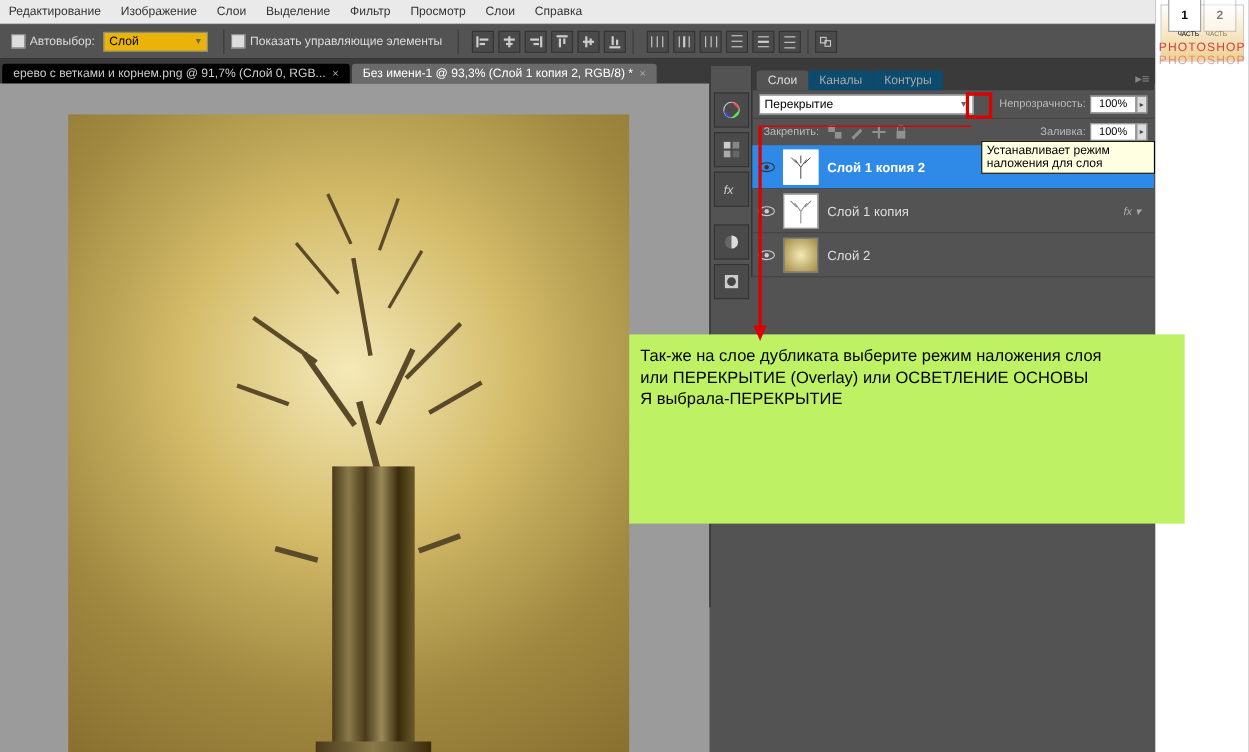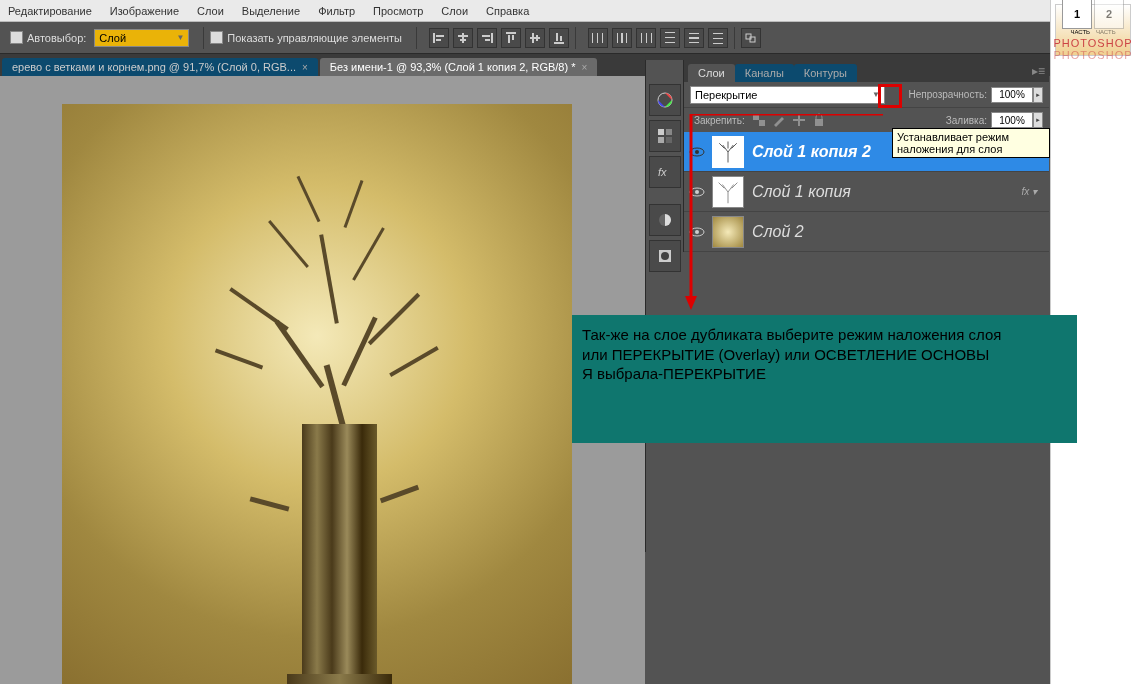--- a/index.html
+++ b/index.html
@@ -10,21 +10,21 @@
 .optbar{height:32px;background:#535353;display:flex;align-items:center;padding-left:10px;border-bottom:1px solid #2a2a2a;}
 .optbar .chk{width:13px;height:13px;background:#ddd;border:1px solid #888;margin-right:4px;}
 .optbar .lbl{color:#ddd;margin-right:8px;}
 .optbar .sel{width:95px;height:18px;background:#eab308;border:1px solid #888;display:flex;align-items:center;padding:0 4px;color:#000;margin-right:8px;position:relative;}
 .optbar .sel::after{content:'▼';position:absolute;right:4px;font-size:8px;color:#666;}
 .optbar .sep{width:1px;height:22px;background:#3a3a3a;margin:0 6px;}
 .aligngrp{display:flex;gap:4px;margin-left:6px;}
 .alicon{width:20px;height:20px;background:#4a4a4a;border:1px solid #333;display:flex;align-items:center;justify-content:center;}
 .alicon svg{width:14px;height:14px;}
 .tabs{height:22px;background:#3a3a3a;display:flex;align-items:flex-end;padding-left:2px;}
-.tab{padding:3px 10px;background:#0c4a6e;color:#ccc;margin-right:2px;border-radius:3px 3px 0 0;display:flex;align-items:center;font-size:10px;}
+.tab{padding:3px 10px;background:#000000;color:#ccc;margin-right:2px;border-radius:3px 3px 0 0;display:flex;align-items:center;font-size:10px;}
 .tab.active{background:#6a6a6a;color:#fff;}
 .tab .x{margin-left:6px;color:#aaa;font-size:10px;}
 .work{position:absolute;top:76px;left:0;width:645px;height:608px;background:#9b9b9b;}
 .canvas{position:absolute;left:62px;top:28px;width:510px;height:580px;background:radial-gradient(circle at 50% 40%,#f4e9b8 0%,#d4bc6a 35%,#a08840 70%,#8a7030 100%);overflow:hidden;}
 .tree{position:absolute;left:135px;top:30px;width:280px;height:560px;}
 .trunk{position:absolute;left:105px;top:290px;width:75px;height:280px;background:linear-gradient(90deg,#4a3a1a 0%,#8a7a4a 20%,#4a3a1a 40%,#9a8a5a 60%,#3a2a0a 80%,#6a5a2a 100%);}
 .tlow{position:absolute;left:90px;top:540px;width:105px;height:40px;background:linear-gradient(90deg,#4a3a1a,#8a7a4a,#3a2a0a);border-radius:0 0 8px 8px;}
 .branches{position:absolute;left:0;top:0;width:280px;height:320px;}
 .br{position:absolute;background:#5a4a2a;}
 .b1{left:135px;top:230px;width:6px;height:65px;transform:rotate(-15deg);}
@@ -57,26 +57,26 @@
 .pval{width:42px;height:16px;background:#fff;border:1px solid #888;color:#000;display:flex;align-items:center;justify-content:center;font-size:10px;}
 .arr{width:10px;height:16px;background:#ddd;border:1px solid #888;display:flex;align-items:center;justify-content:center;font-size:7px;color:#444;}
 .lockrow{display:flex;align-items:center;height:24px;padding:0 6px;}
 .lockico{width:16px;height:16px;margin:0 2px;opacity:0.7;}
 .layerlist{}
 .layer{height:40px;display:flex;align-items:center;border-bottom:1px solid #444;padding:0 4px;}
 .layer.sel{background:#2e8ae6;color:#fff;}
 .eye{width:18px;height:18px;margin-right:6px;display:flex;align-items:center;justify-content:center;}
 .thumb{width:32px;height:32px;background:#fff;border:1px solid #888;margin-right:8px;display:flex;align-items:center;justify-content:center;overflow:hidden;}
 .layer.sel .thumb{border:2px solid #fff;}
-.lname{color:#ddd;font-size:16px;font-style:italic;}
+.lname{color:#ddd;font-size:12px;}
 .layer.sel .lname{color:#fff;font-weight:bold;}
 .fx{position:absolute;right:12px;color:#aaa;font-style:italic;font-size:10px;}
 .tooltip{position:absolute;top:128px;left:892px;background:#ffffe1;border:1px solid #000;padding:2px 4px;font-size:11px;color:#000;z-index:10;}
 .redarrow{position:absolute;top:114px;left:683px;width:210px;height:200px;pointer-events:none;z-index:5;}
-.note{position:absolute;top:315px;left:572px;width:505px;height:128px;background:#0f766e;padding:10px;z-index:3;}
+.note{position:absolute;top:304px;left:572px;width:505px;height:172px;background:#bef264;padding:10px;z-index:3;}
 .note p{font-size:15px;font-family:Arial;line-height:1.3;color:#000;}
 .rightbar{position:absolute;top:0;left:1050px;width:85px;height:684px;background:#fff;border-left:1px solid #ccc;}
 .thumbimg{margin:4px;border:1px solid #ccc;height:52px;background:linear-gradient(#fff,#f0d090);display:flex;flex-direction:column;align-items:center;justify-content:center;font-size:7px;}
 .thumbimg .tt{display:flex;gap:2px;}
 .thumbimg .tc{width:30px;height:30px;background:#fff;border:1px solid #999;display:flex;align-items:center;justify-content:center;font-size:12px;font-weight:bold;}
 .thumbimg .ps{font-size:6px;color:#c44;letter-spacing:1px;margin-top:2px;}
 </style>
 </head>
 <body>
 

